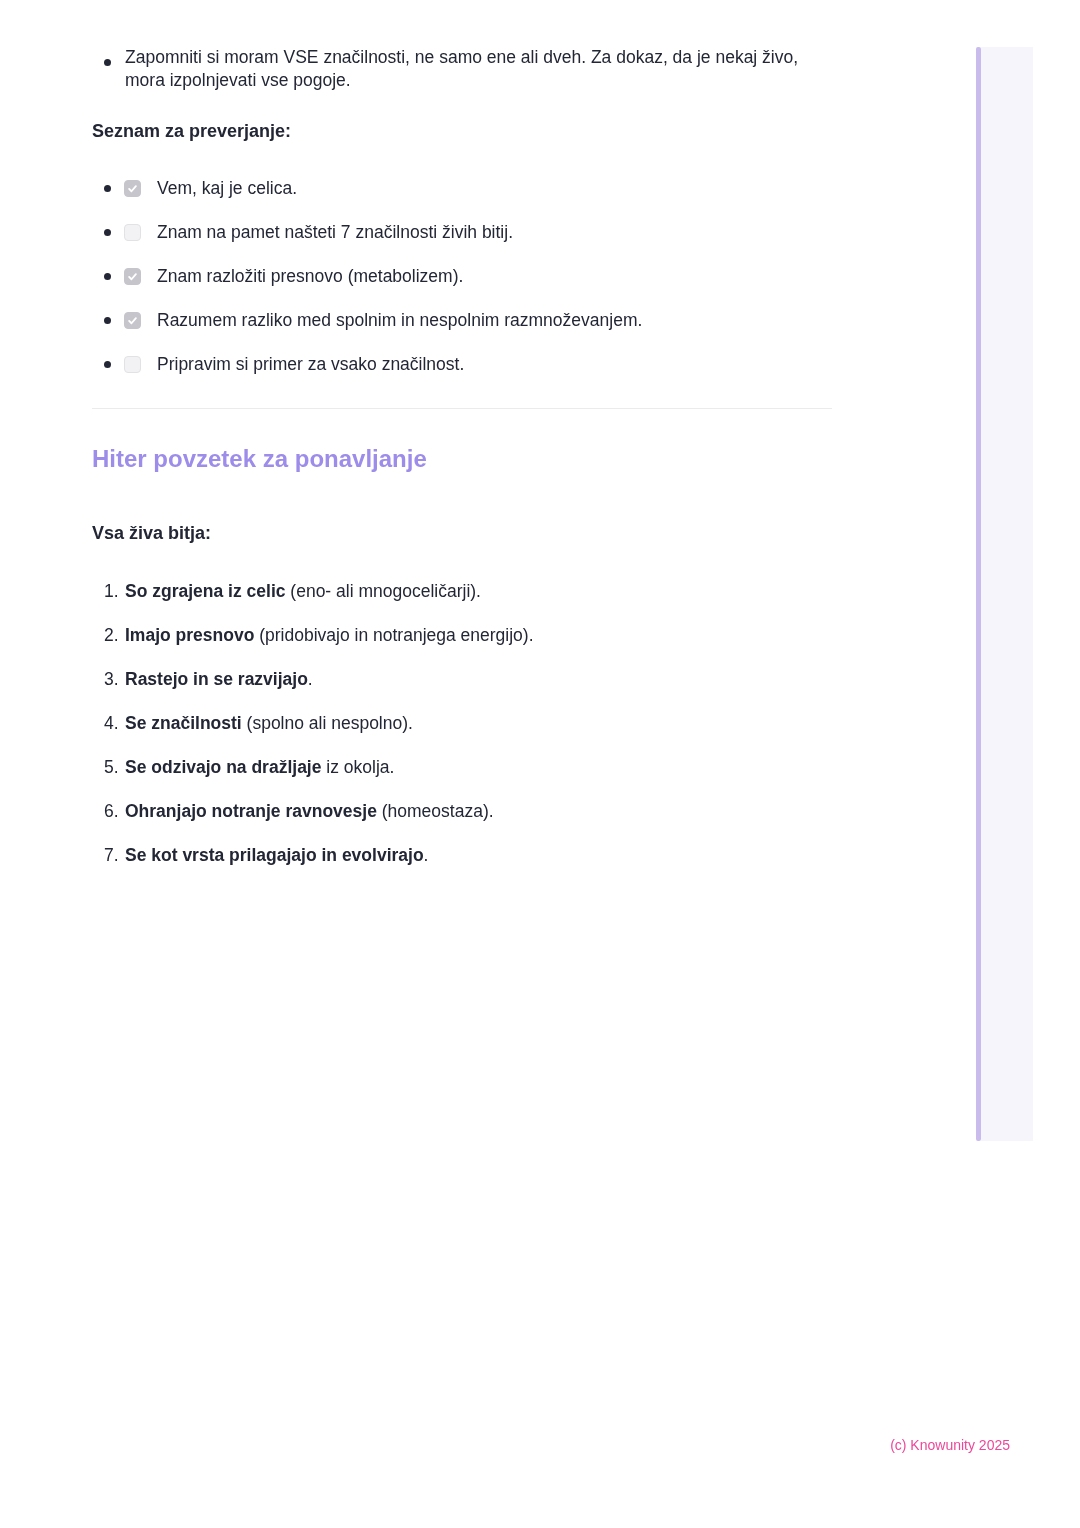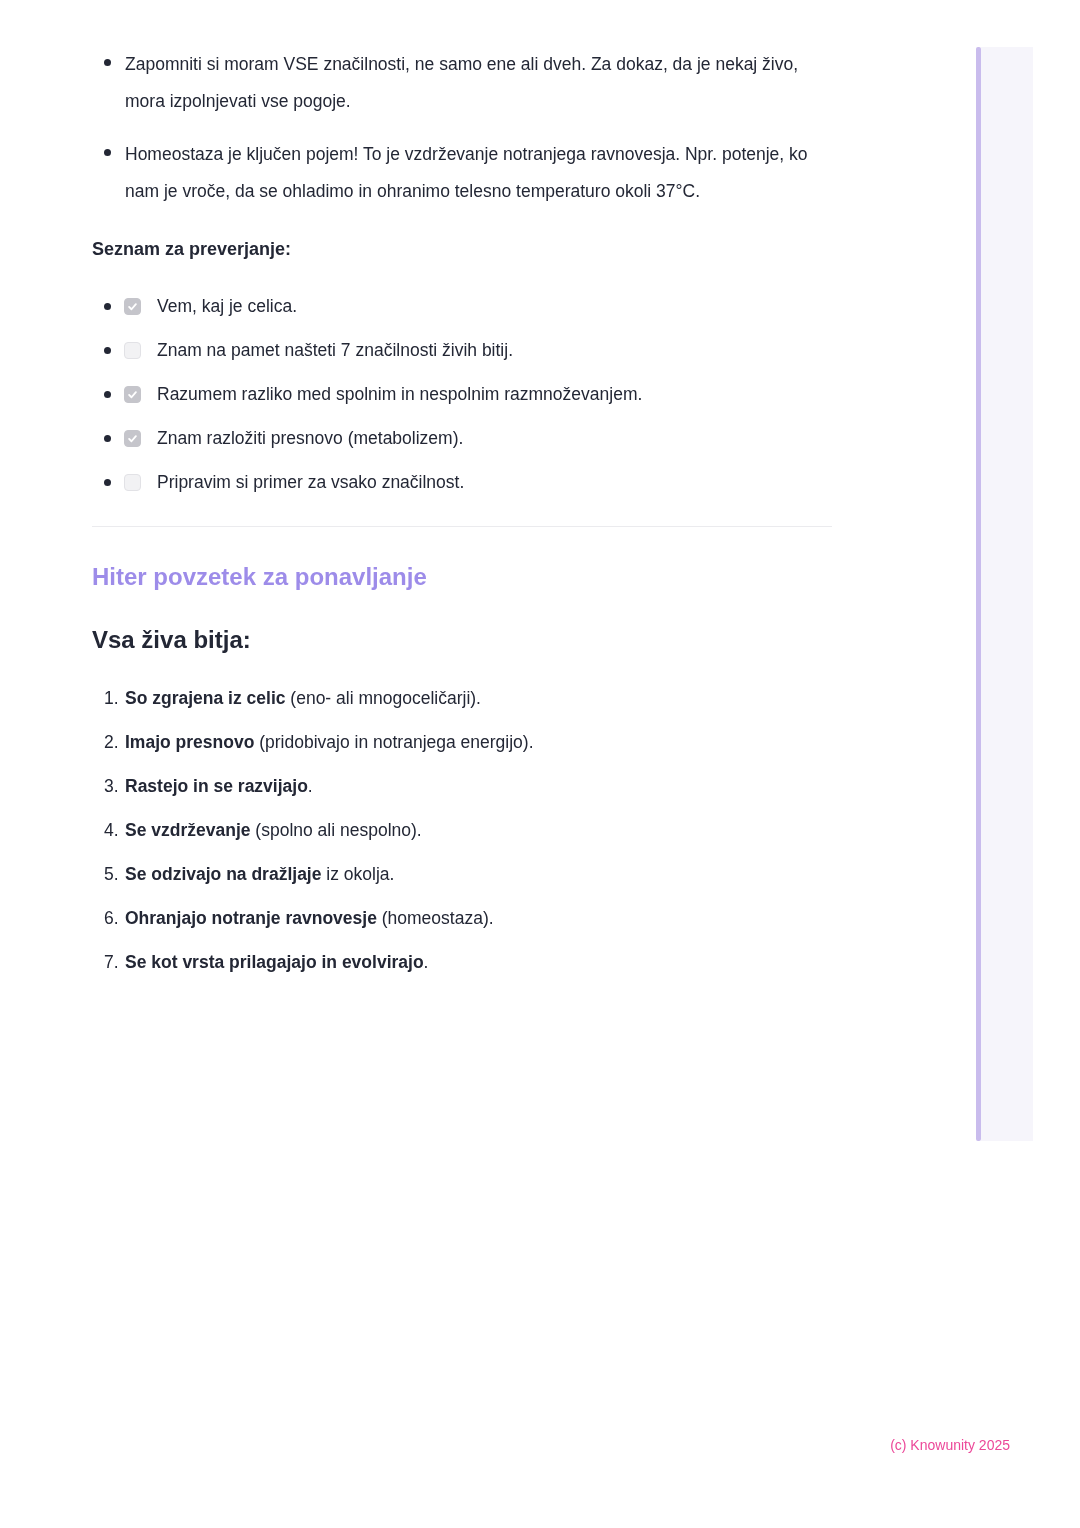--- a/index.html
+++ b/index.html
@@ -17,21 +17,21 @@
     left: 92px;
     top: 0;
     width: 740px;
     padding-top: 46px;
   }
   
   .intro-list { list-style: none; }
   .intro-list li {
     display: flex;
     font-size: 17.5px;
-    line-height: 37px;
+    line-height: 23px;
     margin-bottom: 16px;
   }
   .dot {
     flex: 0 0 auto;
     width: 7px;
     height: 7px;
     border-radius: 50%;
     background: #232735;
     margin: 13px 14px 0 12px;
   }
@@ -79,22 +79,22 @@
   }
   
   .summary-heading {
     margin-top: 31px;
     font-size: 24px;
     font-weight: bold;
     line-height: 38px;
     color: #9d8ce9;
   }
   .summary-intro {
-    margin-top: 32px;
-    font-size: 24px;
+    margin-top: 43px;
+    font-size: 18px;
     font-weight: bold;
     line-height: 24px;
   }
   .num-list { list-style: none; margin-top: 34px; }
   .num-list li {
     display: flex;
     font-size: 17.5px;
     line-height: 24px;
     margin-bottom: 20px;
   }
@@ -143,24 +143,20 @@
 </head>
 <body>
 
 <div class="content">
 
   <ul class="intro-list">
     <li>
       <span class="dot"></span>
       <span class="intro-text">Zapomniti si moram VSE značilnosti, ne samo ene ali dveh. Za dokaz, da je nekaj živo, mora izpolnjevati vse pogoje.</span>
     </li>
-    <li>
-      <span class="dot"></span>
-      <span class="intro-text">Homeostaza je ključen pojem! To je vzdrževanje notranjega ravnovesja. Npr. potenje, ko nam je vroče, da se ohladimo in ohranimo telesno temperaturo okoli 37°C.</span>
-    </li>
   </ul>
 
   <div class="check-title">Seznam za preverjanje:</div>
 
   <ul class="check-list">
     <li>
       <span class="dot"></span>
       <span class="checkbox checked">
         <svg class="check-icon" width="11" height="11" viewBox="0 0 12 12">
             <path d="M2.3 6.4 L4.9 9 L9.7 3.4" stroke="#ffffff" stroke-width="2" fill="none" stroke-linecap="round" stroke-linejoin="round"></path>
@@ -175,30 +171,30 @@
       </span>
       <span>Znam na pamet našteti 7 značilnosti živih bitij.</span>
     </li>
     <li>
       <span class="dot"></span>
       <span class="checkbox checked">
         <svg class="check-icon" width="11" height="11" viewBox="0 0 12 12">
             <path d="M2.3 6.4 L4.9 9 L9.7 3.4" stroke="#ffffff" stroke-width="2" fill="none" stroke-linecap="round" stroke-linejoin="round"></path>
           </svg>
       </span>
-      <span>Razumem razliko med spolnim in nespolnim razmnoževanjem.</span>
+      <span>Znam razložiti presnovo (metabolizem).</span>
     </li>
     <li>
       <span class="dot"></span>
       <span class="checkbox checked">
         <svg class="check-icon" width="11" height="11" viewBox="0 0 12 12">
             <path d="M2.3 6.4 L4.9 9 L9.7 3.4" stroke="#ffffff" stroke-width="2" fill="none" stroke-linecap="round" stroke-linejoin="round"></path>
           </svg>
       </span>
-      <span>Znam razložiti presnovo (metabolizem).</span>
+      <span>Razumem razliko med spolnim in nespolnim razmnoževanjem.</span>
     </li>
     <li>
       <span class="dot"></span>
       <span class="checkbox">
         
       </span>
       <span>Pripravim si primer za vsako značilnost.</span>
     </li>
   </ul>
 
@@ -216,21 +212,21 @@
     <li>
       <span class="num">2.</span>
       <span class="num-text"><b>Imajo presnovo</b><span> (pridobivajo in notranjega energijo).</span></span>
     </li>
     <li>
       <span class="num">3.</span>
       <span class="num-text"><b>Rastejo in se razvijajo</b><span>.</span></span>
     </li>
     <li>
       <span class="num">4.</span>
-      <span class="num-text"><b>Se vzdrževanje</b><span> (spolno ali nespolno).</span></span>
+      <span class="num-text"><b>Se značilnosti</b><span> (spolno ali nespolno).</span></span>
     </li>
     <li>
       <span class="num">5.</span>
       <span class="num-text"><b>Se odzivajo na dražljaje</b><span> iz okolja.</span></span>
     </li>
     <li>
       <span class="num">6.</span>
       <span class="num-text"><b>Ohranjajo notranje ravnovesje</b><span> (homeostaza).</span></span>
     </li>
     <li>

